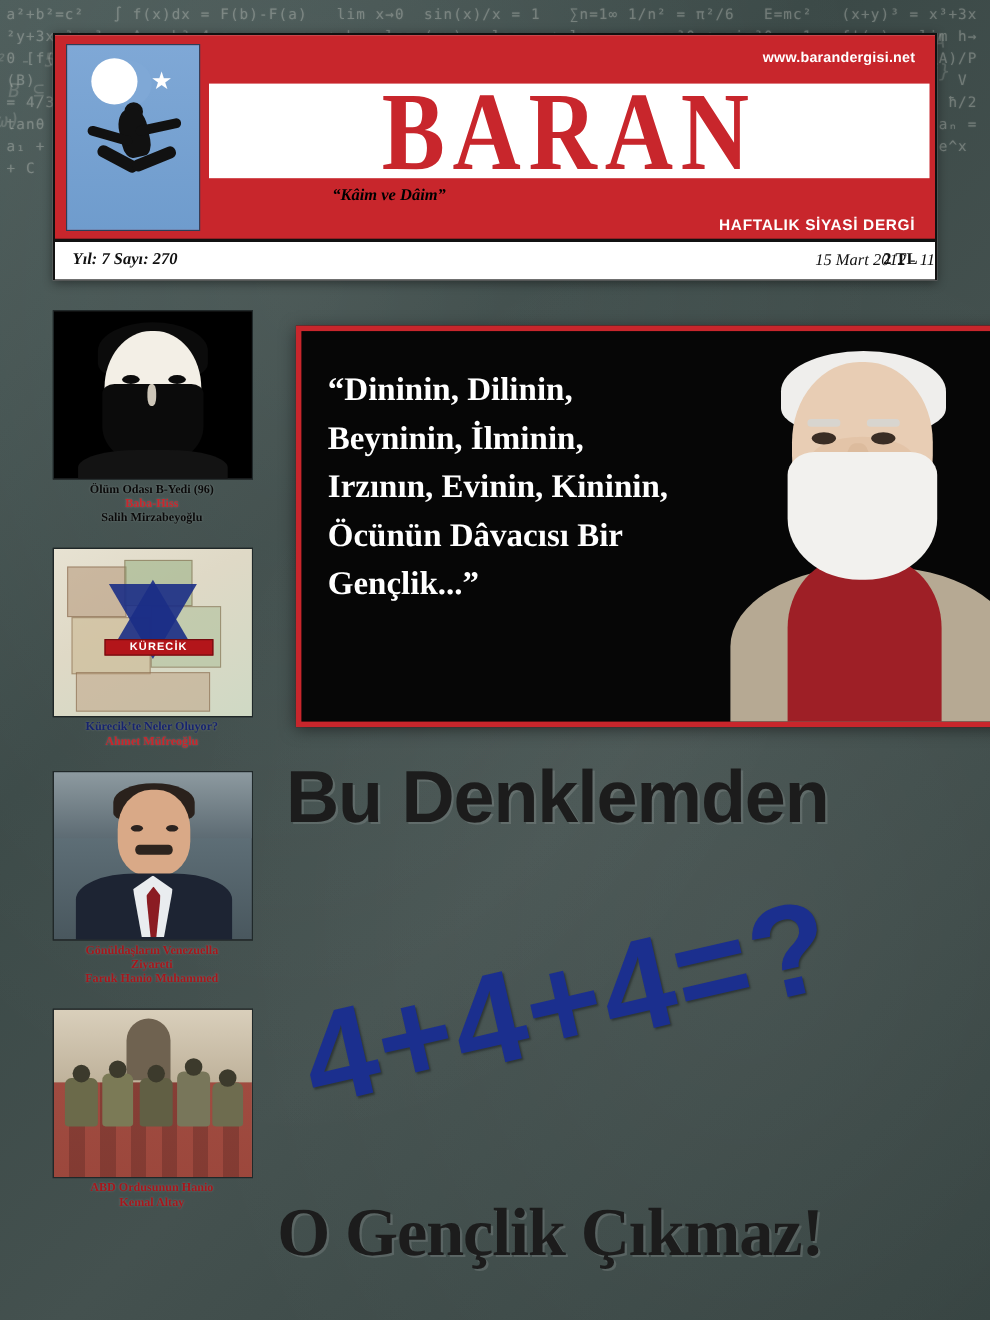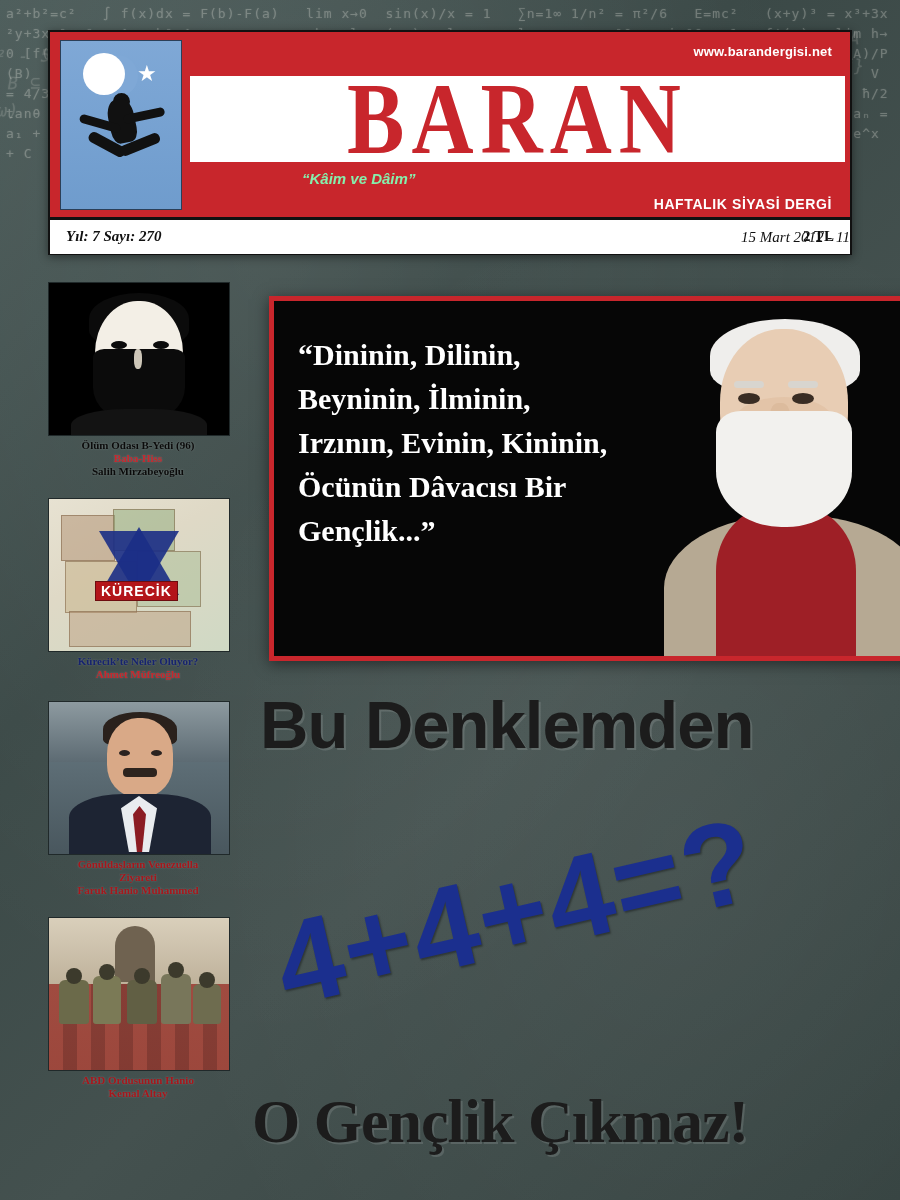--- a/index.html
+++ b/index.html
@@ -187,22 +187,22 @@
     font-size: 86px;
     line-height: 86px;
     letter-spacing: 7px;
     color: #c8262c;
     transform: scaleY(1.18);
   }
   .mast-slogan {
     position: absolute;
     left: 252px;
     top: 138px;
-    color: #86efac;
-    font-family: Liberation Sans, sans-serif;
+    color: #000000;
+    font-family: Liberation Serif, serif;
     font-style: italic;
     font-weight: bold;
     font-size: 15px;
   }
   .mast-subtitle {
     position: absolute;
     right: 18px;
     top: 140px;
     color: #ffffff;
     font-size: 14px;
@@ -408,24 +408,24 @@
     border-right: 40px solid transparent;
     border-top: 68px solid #1b2d86;
     opacity: 0.9;
   }
   .map-thumb .label {
     position: absolute;
     left: 46px;
     top: 82px;
     background: #b3151a;
     color: #fff;
-    font-size: 14px;
+    font-size: 10px;
     font-weight: bold;
     letter-spacing: 1px;
-    padding: 1px 5px;
+    padding: 1px 22px;
     border: 1px solid #6d0c0f;
   }
 
   
   .man-thumb {
     position: absolute;
     inset: 0;
     background: linear-gradient(#6b7d86, #49575e);
   }
   .man-thumb .bg-blur {

